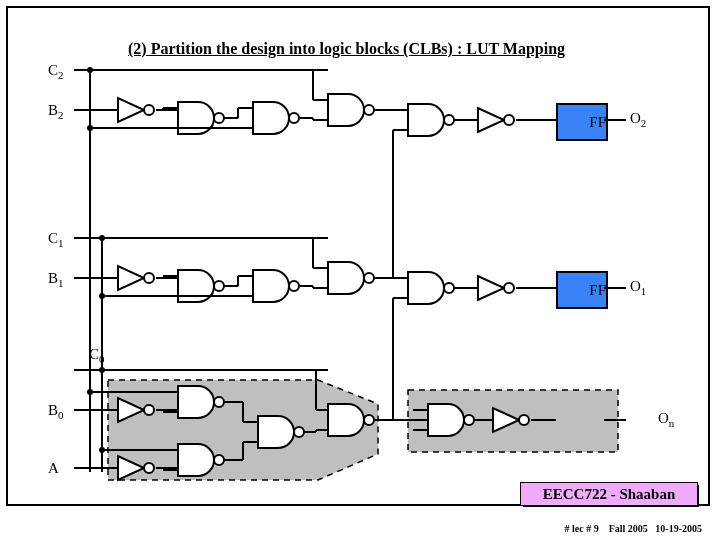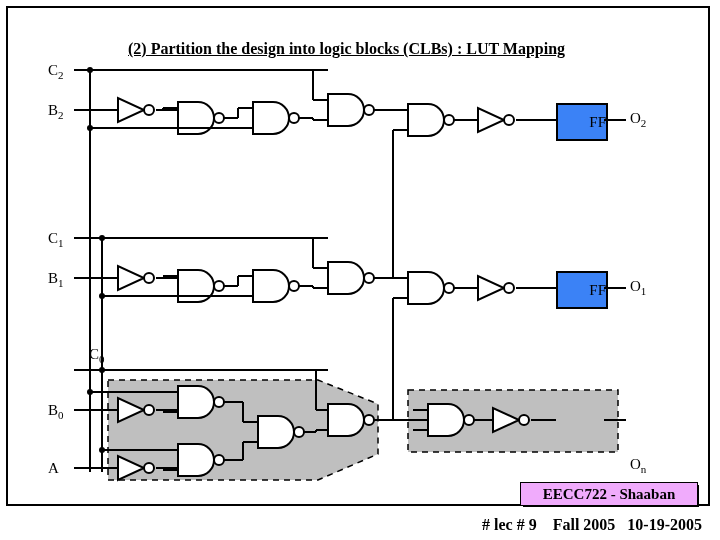--- a/index.html
+++ b/index.html
@@ -88,21 +88,21 @@
     background: #f0abfc;
     font-size: 15px;
     font-weight: bold;
     text-align: center;
     line-height: 22px;
   }
   .footer {
     position: absolute;
     right: 18px;
     bottom: 6px;
-    font-size: 16px;
+    font-size: 10px;
     font-weight: bold;
   }
   svg { position: absolute; left: 0; top: 0; }
 </style>
 </head>
 <body>
 
 <div class="slide-frame">
   <div class="subtitle">(2) Partition the design into logic blocks (CLBs) : LUT Mapping</div>
 
@@ -119,21 +119,21 @@
     <div class="ff-shadow" style="left:511px;top:44px;"></div>
     <div class="ff-box" style="left:508px;top:41px;">FF</div>
     <div class="sig-label" style="left:582px;top:48px;"><span>O</span><sub>2</sub></div>
 
     <div class="ff-shadow" style="left:511px;top:212px;"></div>
     <div class="ff-box" style="left:508px;top:209px;">FF</div>
     <div class="sig-label" style="left:582px;top:216px;"><span>O</span><sub>1</sub></div>
 
     <div class="ff-shadow" style="left:511px;top:344px;"></div>
     <div class="ff-box" style="left:508px;top:341px;">FF</div>
-    <div class="sig-label" style="left:582px;top:348px;margin-top:46px;"><span>O</span><sub>n</sub></div>
+    <div class="sig-label" style="left:610px;top:348px;"><span>O</span><sub>n</sub></div>
 
     <svg width="640" height="440">
       <defs>
 
         <g id="inv">
           <path d="M0,-12 L0,12 L26,0 Z" fill="#fff" stroke="#000" stroke-width="2"></path>
           <circle cx="31" cy="0" r="5" fill="#fff" stroke="#000" stroke-width="2"></circle>
         </g>
 
         <g id="nand">

